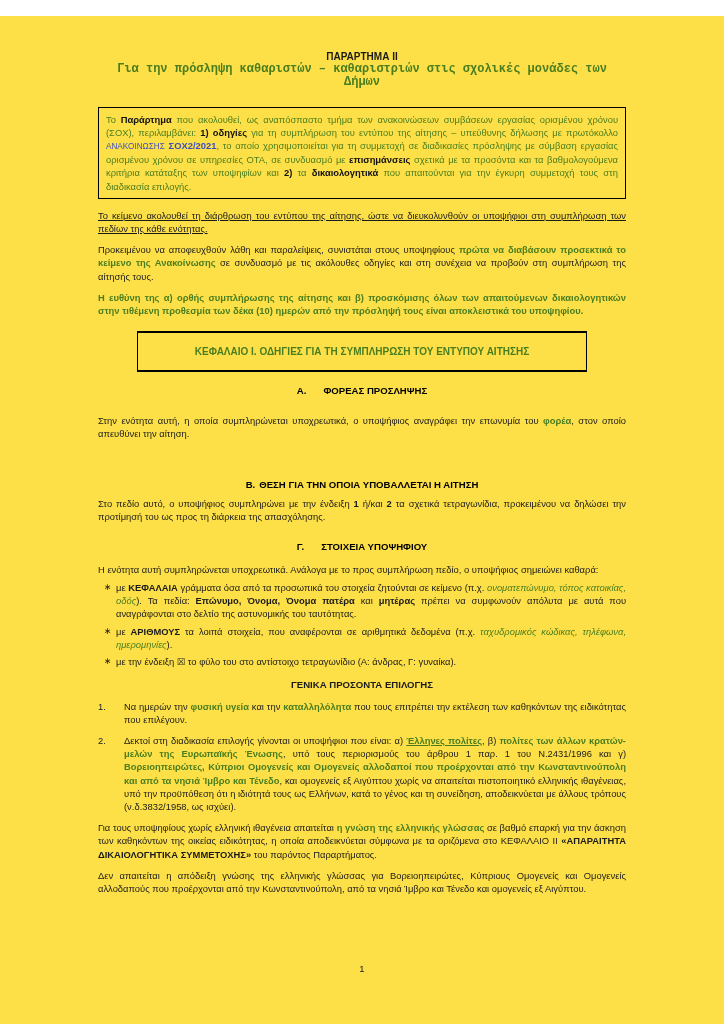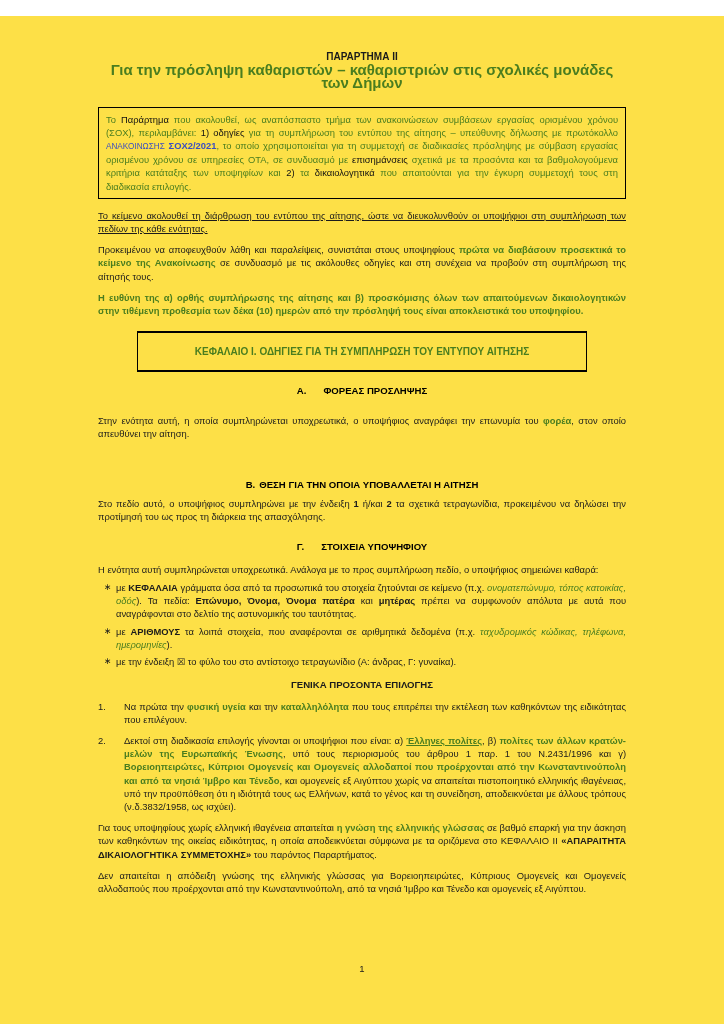--- a/index.html
+++ b/index.html
@@ -17,21 +17,21 @@
     font-family:"Liberation Sans","DejaVu Sans",sans-serif;
     font-size:9.4px;
     line-height:13.2px;
     color:var(--ink);
     box-sizing:border-box;
     padding:34px 98px 0 98px;
   }
   p{margin:0;}
   .just{text-align:justify;}
   .doc-title{text-align:center;font-weight:700;font-size:10px;}
-  .doc-subtitle{text-align:center;font-weight:700;font-size:15px;color:var(--green);}
+  .doc-subtitle{text-align:center;font-weight:700;font-size:12px;color:var(--green);font-family:Liberation Mono, monospace;}
   .intro-box{
     margin-top:17px;
     border:1px solid #000;
     padding:5px 7px;
     color:var(--green);
     text-align:justify;
   }
   .p-std{margin-top:10px;text-decoration:underline;}
   .p-std2{margin-top:8px;}
   .green-bold-par{margin-top:8px;font-weight:700;color:var(--green);text-align:justify;}
@@ -72,21 +72,21 @@
   .gen-heading{margin-top:10px;text-align:center;font-weight:700;font-size:9.6px;}
   .page-number{
     position:absolute;
     left:0;right:0;
     top:946px;
     text-align:center;
     font-size:9.5px;
   }
   
   .seg-b{font-weight:700;}
-  .seg-k{font-weight:400;color:#111;}
+  .seg-k{font-weight:700;color:#111;}
   .seg-gb{font-weight:700;color:var(--green);}
   .seg-gbu{font-weight:700;color:var(--green);text-decoration:underline;}
   .seg-gi{font-style:italic;color:var(--green);}
   .seg-bb{font-weight:700;color:var(--blue);}
   .seg-bs{color:var(--blue);font-size:8.2px;}
 </style>
 </head>
 <body>
 
 <div class="page">
@@ -131,21 +131,21 @@
     <div class="bullet-item">
       <span class="bullet-marker">∗</span>
       <span class="bullet-text"><span>με την ένδειξη </span><span class="seg-b">☒</span><span> το φύλο του στο αντίστοιχο τετραγωνίδιο (Α: άνδρας, Γ: γυναίκα).</span></span>
     </div>
   </div>
 
   <p class="gen-heading">ΓΕΝΙΚΑ ΠΡΟΣΟΝΤΑ ΕΠΙΛΟΓΗΣ</p>
 
   <div class="num-item">
     <span class="num-label">1.</span>
-    <span class="num-text"><span>Να πρώτα την </span><span class="seg-gb">φυσική υγεία</span><span> και την </span><span class="seg-gb">καταλληλόλητα</span><span> που τους επιτρέπει την εκτέλεση των καθηκόντων της ειδικότητας που επιλέγουν.</span></span>
+    <span class="num-text"><span>Να ημερών την </span><span class="seg-gb">φυσική υγεία</span><span> και την </span><span class="seg-gb">καταλληλόλητα</span><span> που τους επιτρέπει την εκτέλεση των καθηκόντων της ειδικότητας που επιλέγουν.</span></span>
   </div>
 
   <div class="num-item">
     <span class="num-label">2.</span>
     <span class="num-text"><span>Δεκτοί στη διαδικασία επιλογής γίνονται οι υποψήφιοι που είναι: α) </span><span class="seg-gbu">Έλληνες πολίτες</span><span>, β) </span><span class="seg-gb">πολίτες των άλλων κρατών-μελών της Ευρωπαϊκής Ένωσης</span><span>, υπό τους περιορισμούς του άρθρου 1 παρ. 1 του Ν.2431/1996 και γ) </span><span class="seg-gb">Βορειοηπειρώτες, Κύπριοι Ομογενείς και Ομογενείς αλλοδαποί που προέρχονται από την Κωνσταντινούπολη και από τα νησιά Ίμβρο και Τένεδο</span><span>, και ομογενείς εξ Αιγύπτου χωρίς να απαιτείται πιστοποιητικό ελληνικής ιθαγένειας, υπό την προϋπόθεση ότι η ιδιότητά τους ως Ελλήνων, κατά το γένος και τη συνείδηση, αποδεικνύεται με άλλους τρόπους (ν.δ.3832/1958, ως ισχύει).</span></span>
   </div>
 
   <p class="p-std2 just"><span>Για τους υποψηφίους χωρίς ελληνική ιθαγένεια απαιτείται </span><span class="seg-gb">η γνώση της ελληνικής γλώσσας</span><span> σε βαθμό επαρκή για την άσκηση των καθηκόντων της οικείας ειδικότητας, η οποία αποδεικνύεται σύμφωνα με τα οριζόμενα στο ΚΕΦΑΛΑΙΟ ΙΙ </span><span class="seg-b">«ΑΠΑΡΑΙΤΗΤΑ ΔΙΚΑΙΟΛΟΓΗΤΙΚΑ ΣΥΜΜΕΤΟΧΗΣ»</span><span> του παρόντος Παραρτήματος.</span></p>
 
   <p class="p-std2 just">Δεν απαιτείται η απόδειξη γνώσης της ελληνικής γλώσσας για Βορειοηπειρώτες, Κύπριους Ομογενείς και Ομογενείς αλλοδαπούς που προέρχονται από την Κωνσταντινούπολη, από τα νησιά Ίμβρο και Τένεδο και ομογενείς εξ Αιγύπτου.</p>

